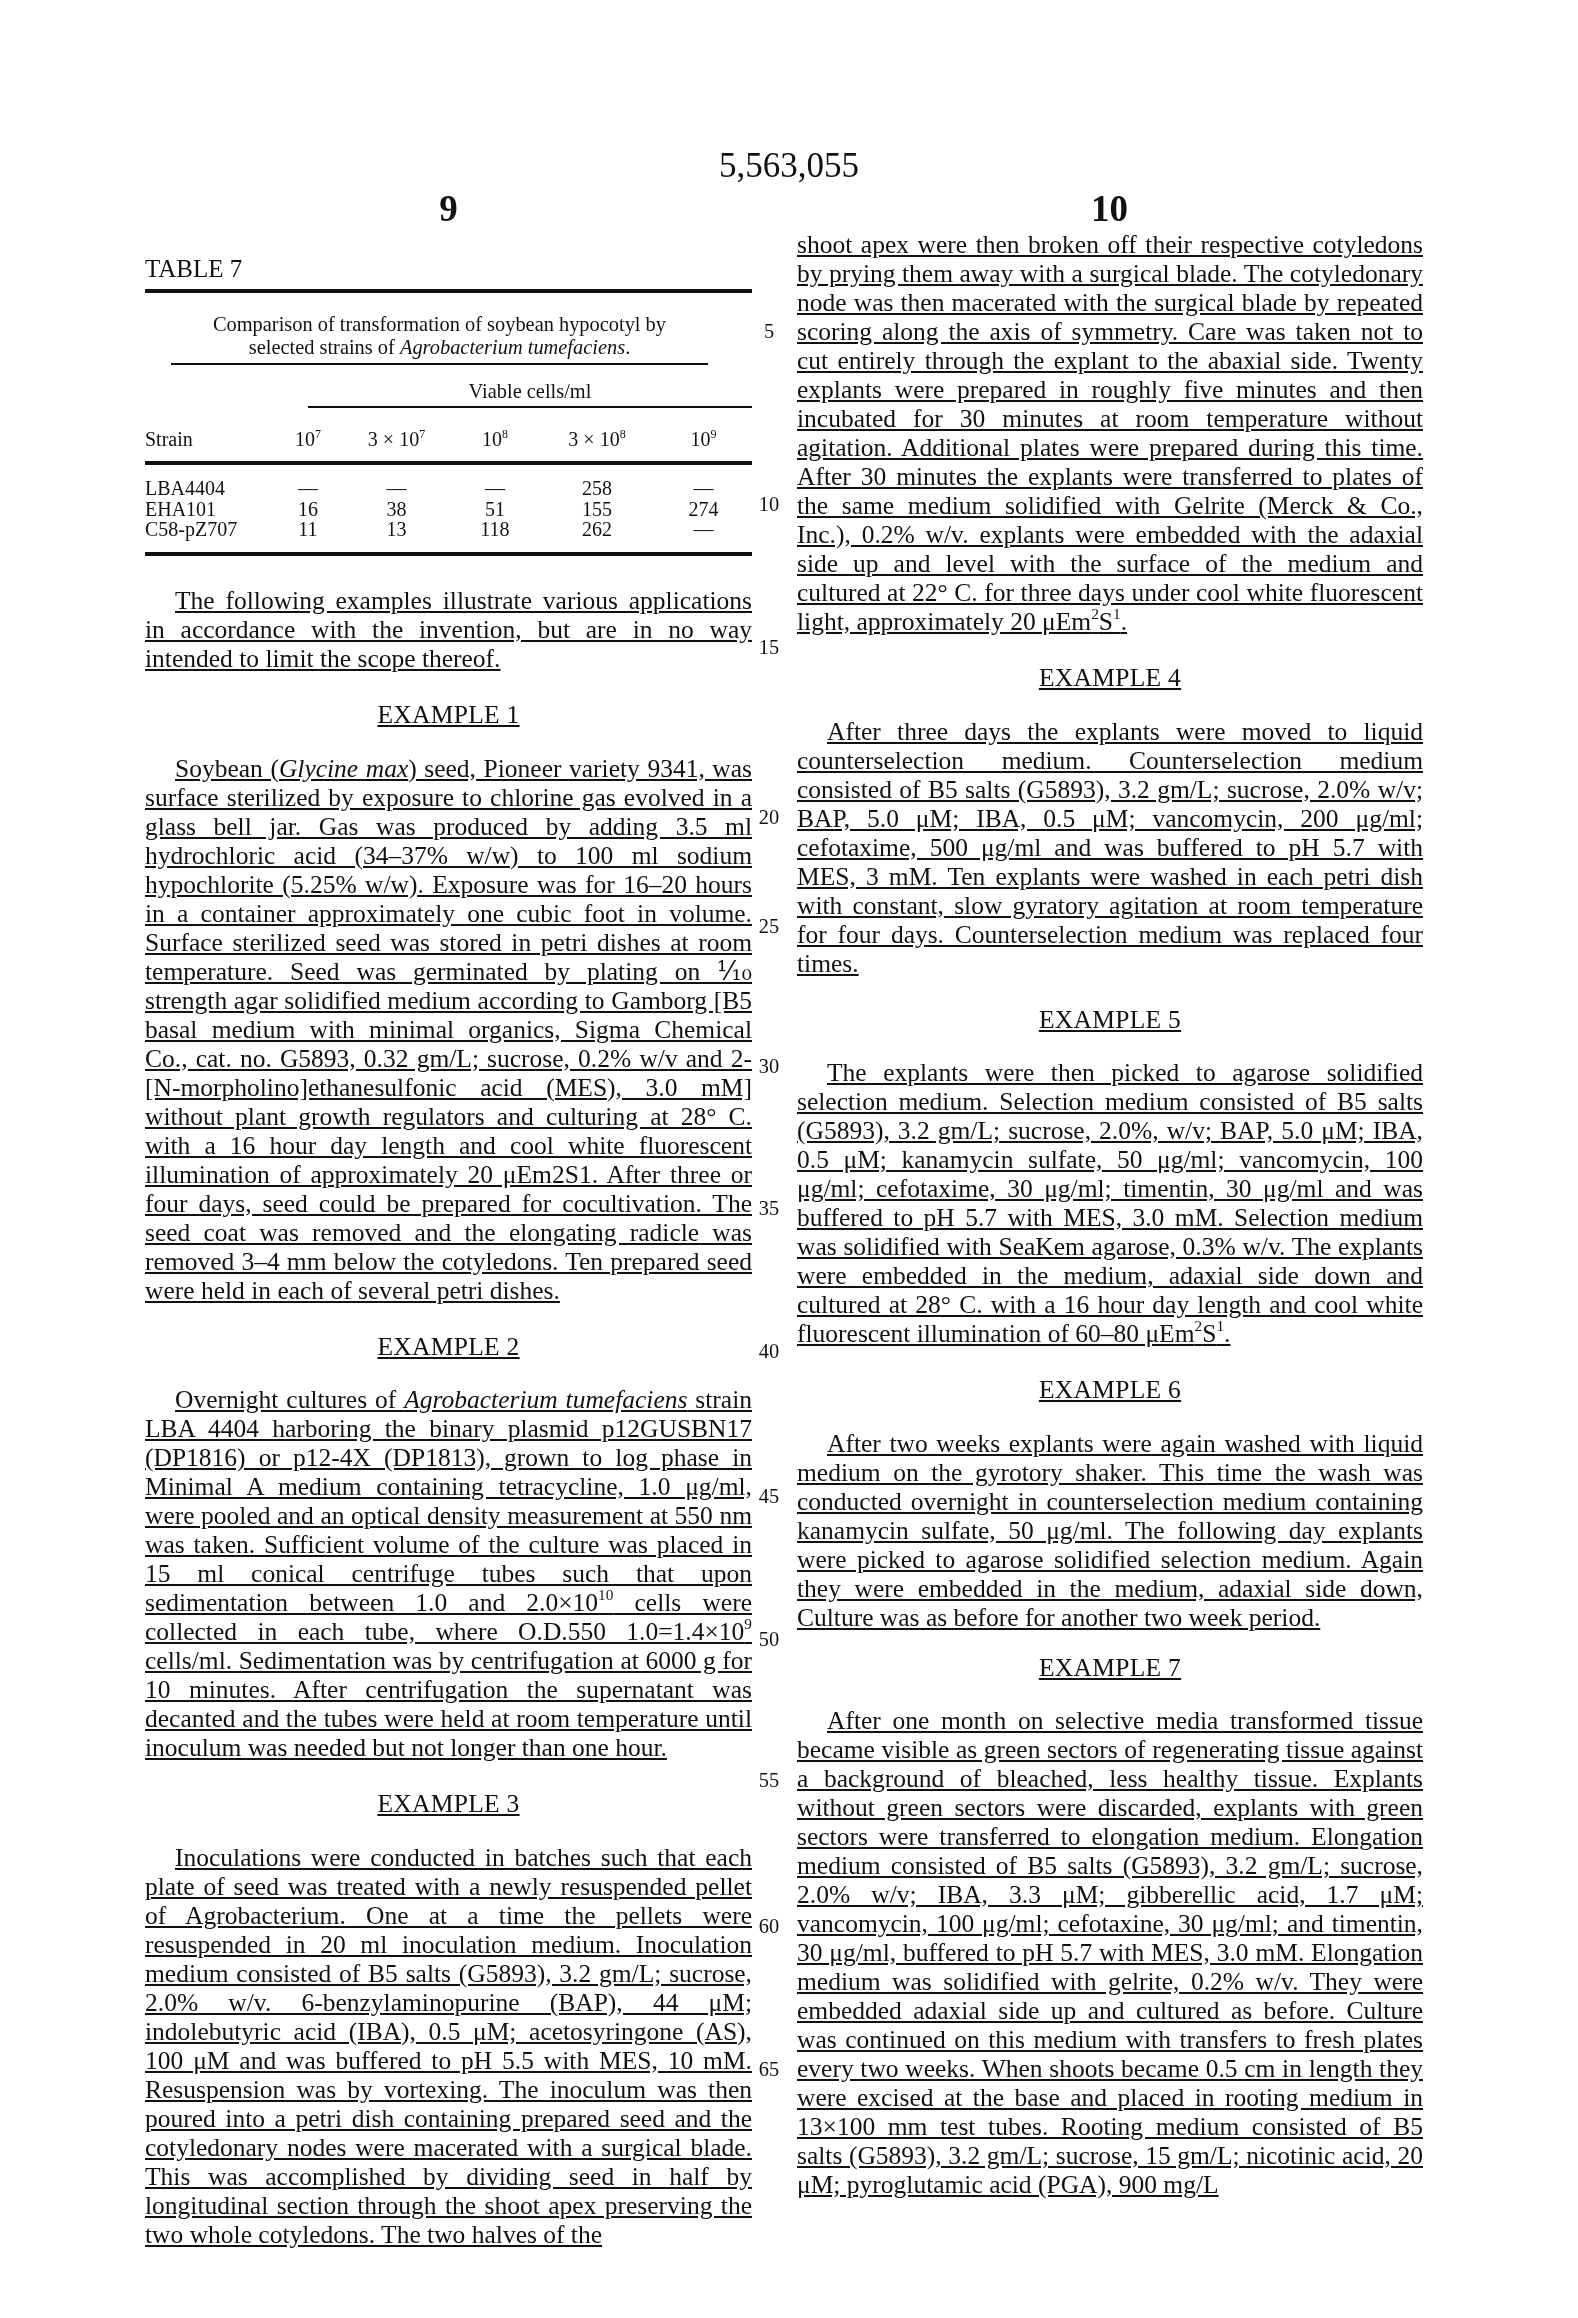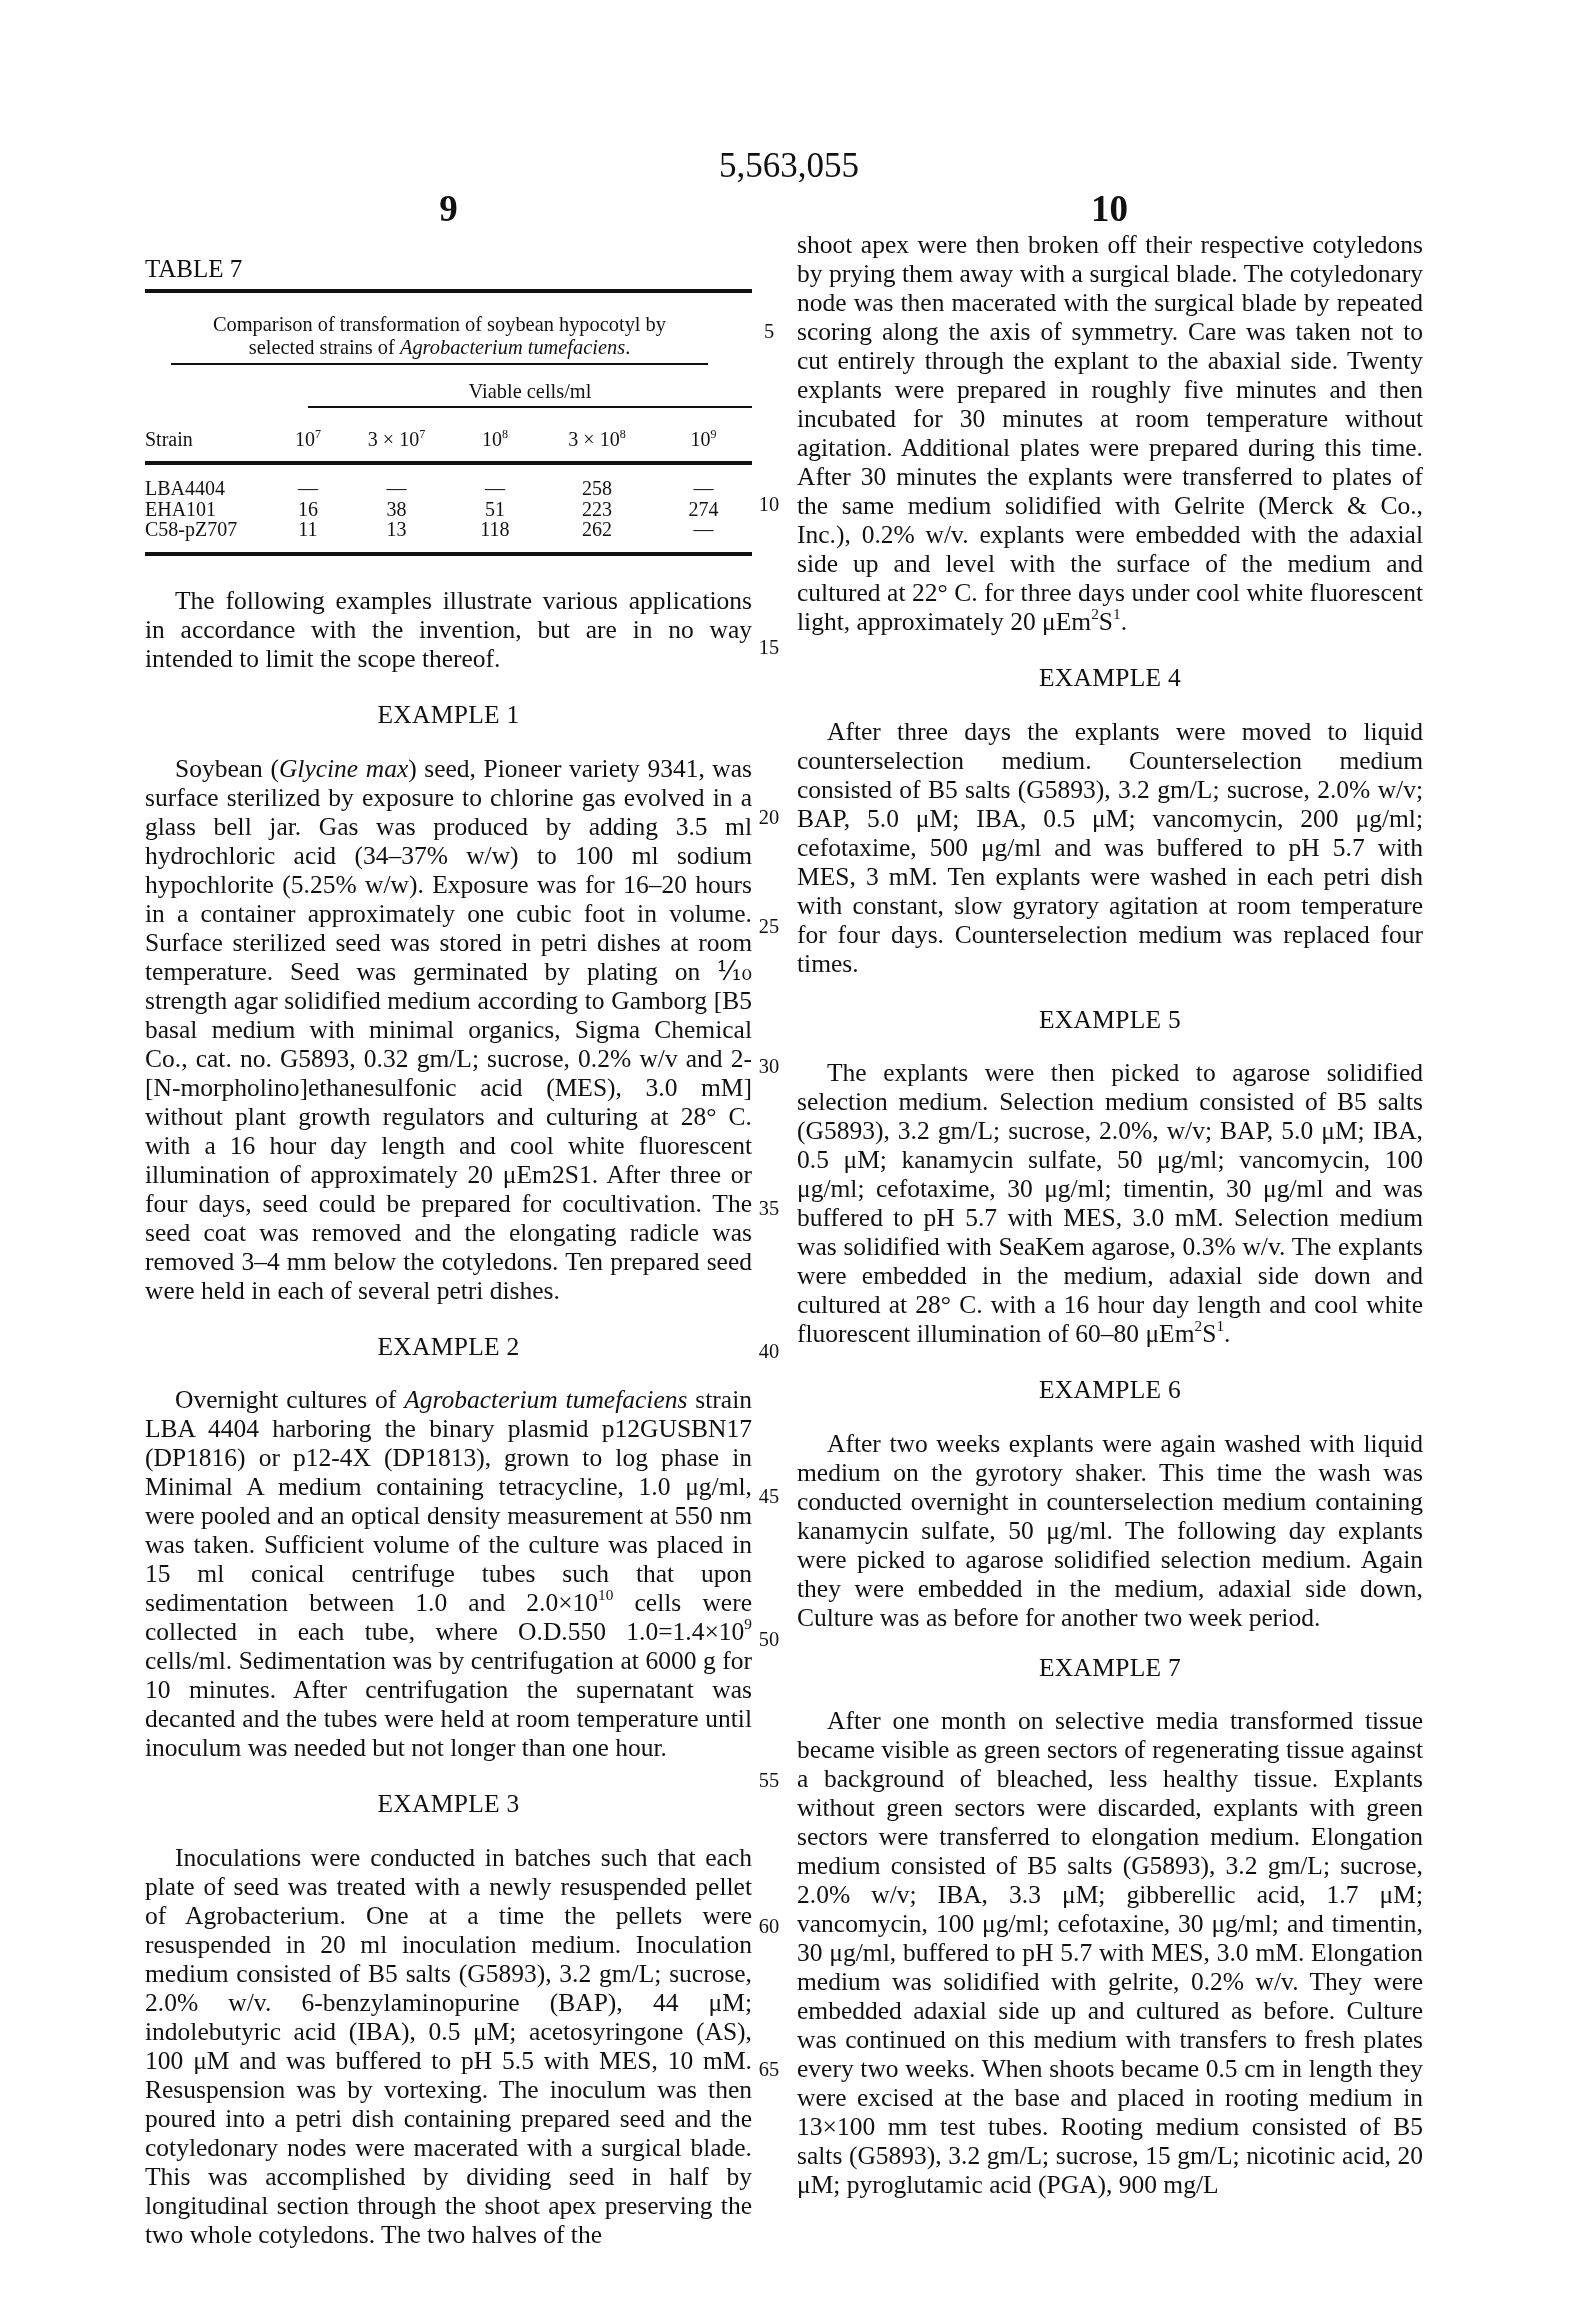--- a/index.html
+++ b/index.html
@@ -4,21 +4,21 @@
 <style>
   html, body { margin:0; padding:0; background:#ffffff; }
   body { width:1578px; height:2319px; position:relative; overflow:hidden; color:#111; font-family:"Liberation Serif", "DejaVu Serif", serif; }
   .abs { position:absolute; }
   .patent-no { left:0; width:1578px; top:146px; text-align:center; font-size:35px; letter-spacing:0px; }
   .colnum { top:187px; font-size:37px; font-weight:bold; text-align:center; }
   .colnum.left { left:145px; width:607px; }
   .colnum.right { left:796px; width:627px; }
 
   
-  .col { position:absolute; font-size:25.5px; line-height:29px; text-align:justify; }
+  .col { position:absolute; font-size:25.5px; line-height:29px; text-align:justify;text-decoration:underline; }
   .col.left { left:145px; width:607px; }
   .col.right { left:797px; width:626px; top:230px; }
   .col p { margin:0; text-indent:30px; text-align:justify; text-align-last:left; }
   .col h3 { margin:0; font-weight:normal; font-size:25.5px; text-align:center; letter-spacing:0.3px; }
   .col i { font-style:italic; }
   sup { font-size:60%; line-height:0; vertical-align:0.7em; }
 
   
   .table-wrap { position:absolute; left:145px; top:252px; width:607px; font-size:20.4px; }
   .table-title { font-size:25px; height:37px; line-height:34px; }
@@ -82,21 +82,21 @@
         <td>—</td>
         <td>—</td>
         <td>258</td>
         <td>—</td>
       </tr>
       <tr>
         <td class="strain">EHA101</td>
         <td>16</td>
         <td>38</td>
         <td>51</td>
-        <td>223</td>
+        <td>155</td>
         <td>274</td>
       </tr>
       <tr class="last t-rule-bot">
         <td class="strain">C58-pZ707</td>
         <td>11</td>
         <td>13</td>
         <td>118</td>
         <td>262</td>
         <td>—</td>
       </tr>

